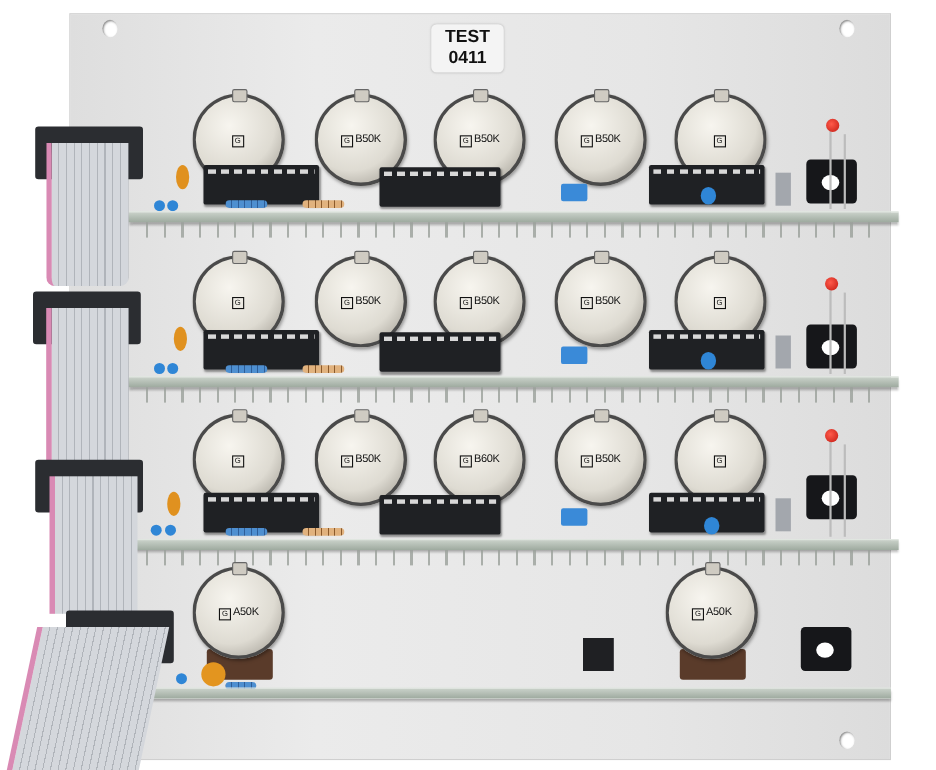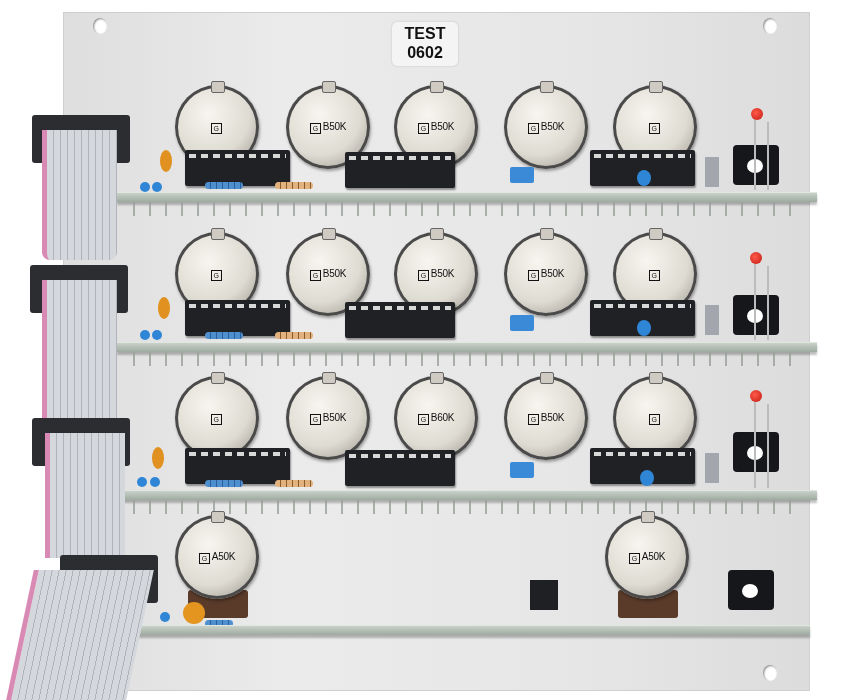--- a/index.html
+++ b/index.html
@@ -35,21 +35,21 @@
 <body>
 
 <div class="panel"></div>
 <div class="hole" style="left:93px;top:18px"></div>
 <div class="hole" style="left:763px;top:18px"></div>
 <div class="hole" style="left:91px;top:665px"></div>
 <div class="hole" style="left:763px;top:665px"></div>
 
 <div class="label">
   <div>TEST</div>
-  <div>0602</div>
+  <div>0411</div>
 </div>
 
 <div>
   <div class="pot" style="left:175px;top:85px">
       <div class="tab"></div>
       <div class="txt"><span class="logo">G</span><span></span></div>
     </div>
   <div class="pot" style="left:286px;top:85px">
       <div class="tab"></div>
       <div class="txt"><span class="logo">G</span><span>B50K</span></div>

